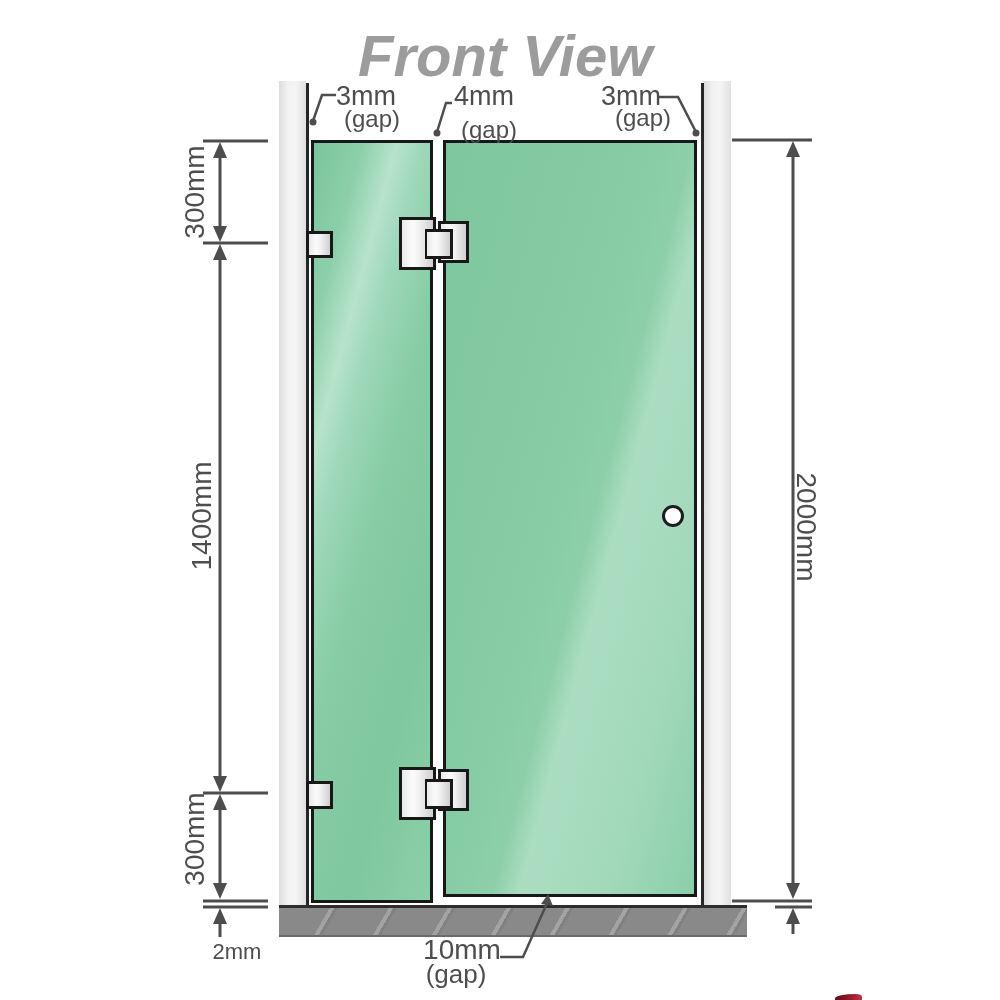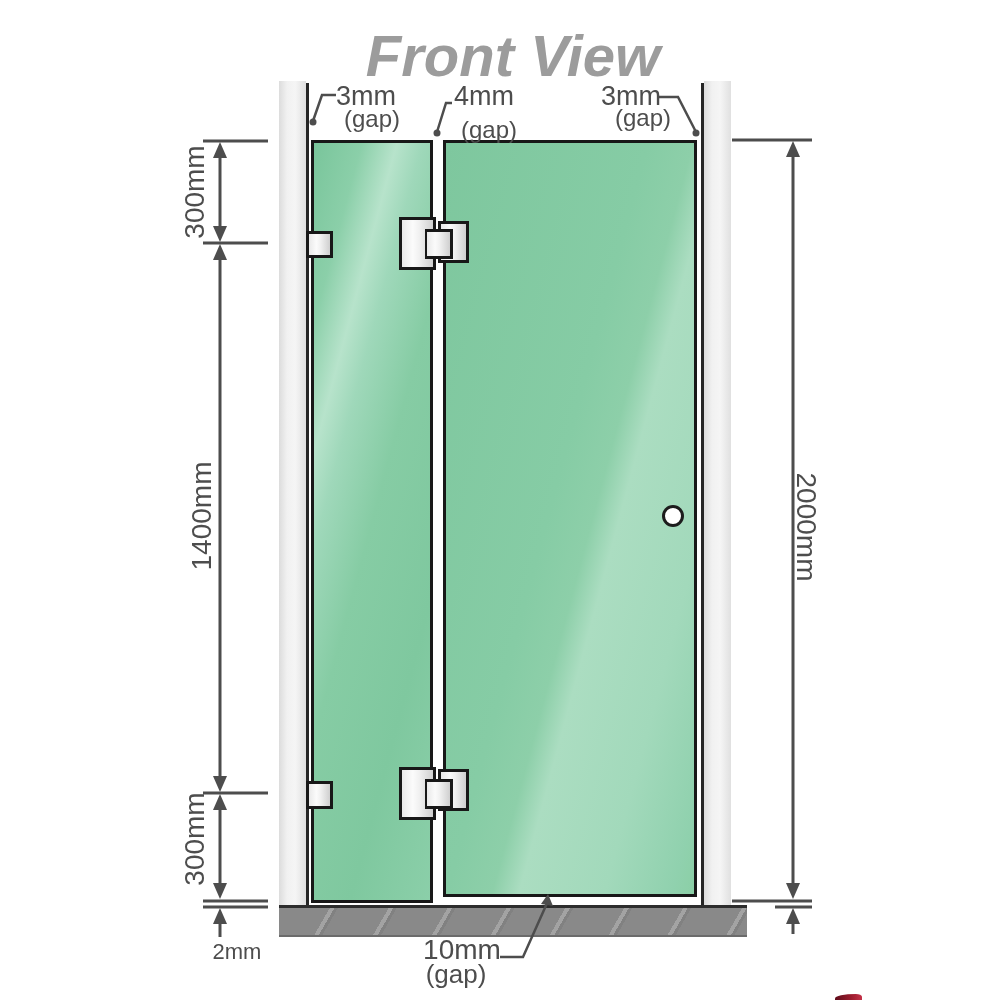--- a/index.html
+++ b/index.html
@@ -7,21 +7,21 @@
     --wall-gray:#ebebeb; --floor-gray:#898989; --outline-black:#181818;
     --dimension-gray:#4d4d4d; --title-gray:#9c9c9c;
     --metal-light:#fbfbfb; --metal-dark:#cfcfcf; --accent-red:#9c1c2e;
   }
   html,body{margin:0;padding:0;background:#fff;}
   #stage{
     position:relative;width:1000px;height:1000px;background:#ffffff;
     font-family:"Liberation Sans",sans-serif;overflow:hidden;
   }
   .title{
-    position:absolute;left:358px;top:22px;width:310px;text-align:center;
+    position:absolute;left:358px;top:22px;width:310px;text-align:left;
     font-size:58px;font-weight:bold;font-style:italic;color:var(--title-gray,#9c9c9c);
     letter-spacing:0px;white-space:nowrap;
   }
   .wall{
     position:absolute;width:27px;
     background:linear-gradient(90deg,#dcdcdc 0%,#f1f1f1 30%,#f5f5f5 60%,#e0e0e0 100%);
   }
   .wall-line{position:absolute;width:3px;background:#262626;}
   .floor{
     position:absolute;left:279px;top:905px;width:468px;height:32px;box-sizing:border-box;

